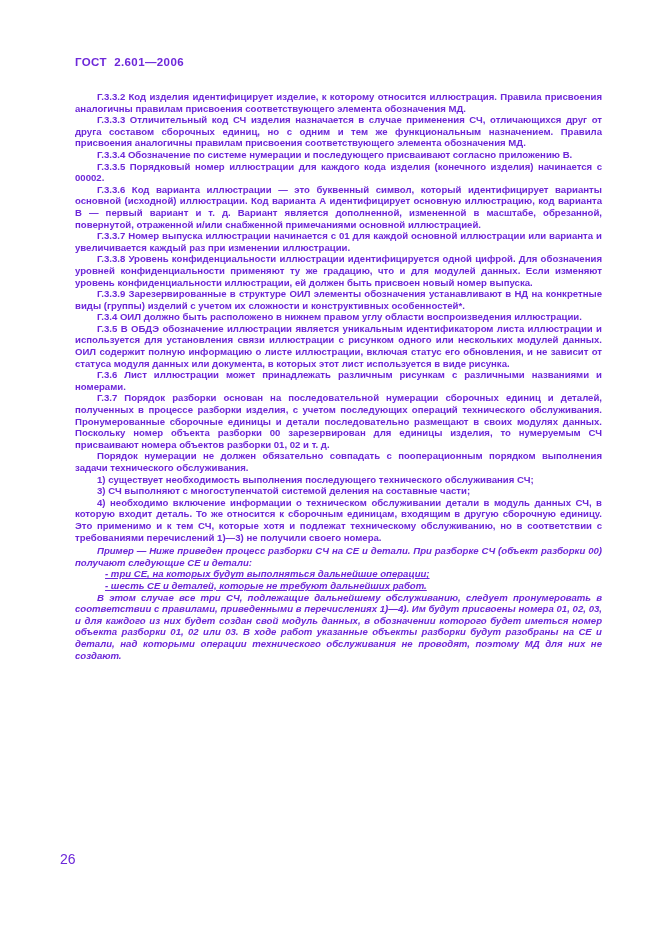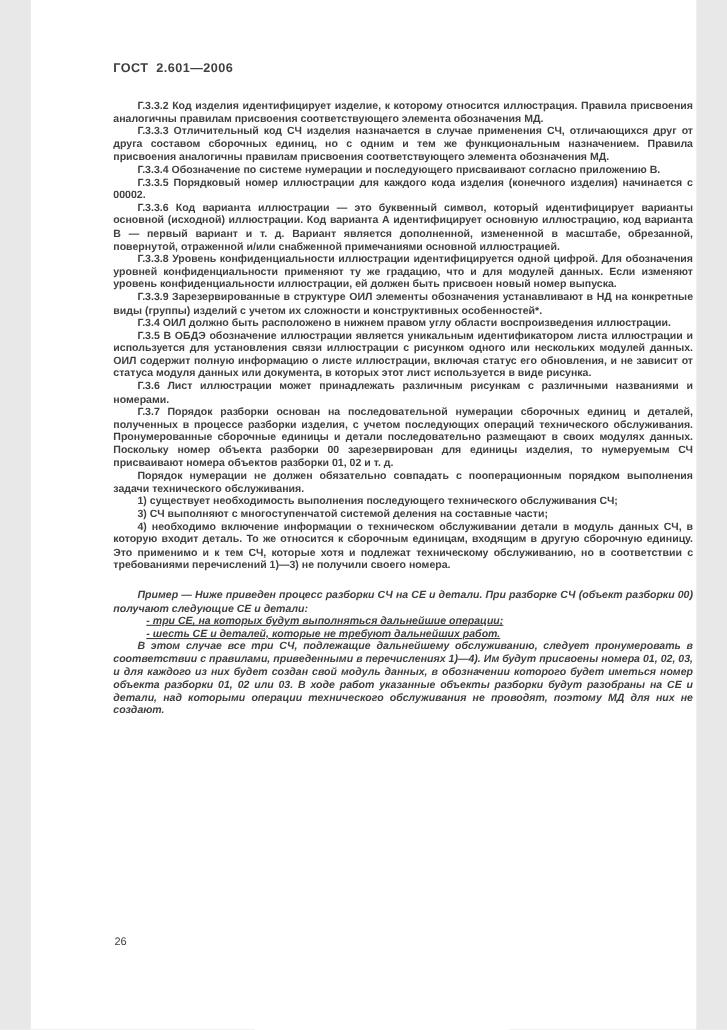--- a/index.html
+++ b/index.html
@@ -2,25 +2,25 @@
 <html><head>
 <meta charset="utf-8">
 <style>
   html, body {
     margin: 0;
     padding: 0;
     background: #e8e8e8;
   }
   .page {
     position: relative;
-    width: 605px;
+    width: 661px;
     height: 936px;
     background: #ffffff;
     font-family: "Liberation Sans", sans-serif;
-    color: #404040;
+    color: #6d28d9;
     overflow: hidden;
     margin: 0 auto;
   }
   .doc-header {
     position: absolute;
     top: 56px;
     left: 75px;
     font-size: 11.5px;
     font-weight: bold;
     letter-spacing: 0.4px;
@@ -38,46 +38,47 @@
   .content p.para {
     margin: 0;
     text-indent: 22px;
     font-weight: bold;
   }
   .content p.example {
     font-weight: bold;
     font-style: italic;
   }
   .content p.example-first {
-    margin-top: 16px;
+    margin-top: 2px;
   }
   .content p.item {
     text-indent: 30px;
     text-decoration: underline;
   }
   .page-number {
     position: absolute;
-    left: 76px;
+    left: 60px;
     top: 851px;
-    font-size: 10px;
+    font-size: 14px;
     text-align: center;
   }
 </style>
 </head>
 <body>
 
 <div class="page">
   <div class="doc-header">ГОСТ  2.601—2006</div>
 
   <div class="content">
       <p class="para">Г.3.3.2  Код изделия идентифицирует изделие, к которому относится иллюстрация. Правила присвоения аналогичны правилам присвоения соответствующего элемента обозначения МД.</p>
       <p class="para">Г.3.3.3  Отличительный код СЧ изделия назначается в случае применения СЧ, отличающихся друг от друга составом сборочных единиц, но с одним и тем же функциональным назначением. Правила присвоения аналогичны правилам присвоения соответствующего элемента обозначения МД.</p>
       <p class="para">Г.3.3.4  Обозначение по системе нумерации и последующего присваивают согласно приложению В.</p>
       <p class="para">Г.3.3.5  Порядковый номер иллюстрации для каждого кода изделия (конечного изделия) начинается с 00002.</p>
       <p class="para">Г.3.3.6  Код варианта иллюстрации — это буквенный символ, который идентифицирует варианты основной (исходной) иллюстрации. Код варианта А идентифицирует основную иллюстрацию, код варианта В — первый вариант и т. д. Вариант является дополненной, измененной в масштабе, обрезанной, повернутой, отраженной и/или снабженной примечаниями основной иллюстрацией.</p>
+      <p class="para">Г.3.3.7  Номер выпуска иллюстрации начинается с 01 для каждой основной иллюстрации или варианта и увеличивается каждый раз при изменении иллюстрации.</p>
       <p class="para">Г.3.3.8  Уровень конфиденциальности иллюстрации идентифицируется одной цифрой. Для обозначения уровней конфиденциальности применяют ту же градацию, что и для модулей данных. Если изменяют уровень конфиденциальности иллюстрации, ей должен быть присвоен новый номер выпуска.</p>
       <p class="para">Г.3.3.9  Зарезервированные в структуре ОИЛ элементы обозначения устанавливают в НД на конкретные виды (группы) изделий с учетом их сложности и конструктивных особенностей*.</p>
       <p class="para">Г.3.4  ОИЛ должно быть расположено в нижнем правом углу области воспроизведения иллюстрации.</p>
       <p class="para">Г.3.5  В ОБДЭ обозначение иллюстрации является уникальным идентификатором листа иллюстрации и используется для установления связи иллюстрации с рисунком одного или нескольких модулей данных. ОИЛ содержит полную информацию о листе иллюстрации, включая статус его обновления, и не зависит от статуса модуля данных или документа, в которых этот лист используется в виде рисунка.</p>
       <p class="para">Г.3.6  Лист иллюстрации может принадлежать различным рисункам с различными названиями и номерами.</p>
       <p class="para">Г.3.7  Порядок разборки основан на последовательной нумерации сборочных единиц и деталей, полученных в процессе разборки изделия, с учетом последующих операций технического обслуживания. Пронумерованные сборочные единицы и детали последовательно размещают в своих модулях данных. Поскольку номер объекта разборки 00 зарезервирован для единицы изделия, то нумеруемым СЧ присваивают номера объектов разборки 01, 02 и т. д.</p>
       <p class="para">Порядок нумерации не должен обязательно совпадать с пооперационным порядком выполнения задачи технического обслуживания.</p>
       <p class="para">1)  существует необходимость выполнения последующего технического обслуживания СЧ;</p>
       <p class="para">3)  СЧ выполняют с многоступенчатой системой деления на составные части;</p>
       <p class="para">4)  необходимо включение информации о техническом обслуживании детали в модуль данных СЧ, в которую входит деталь. То же относится к сборочным единицам, входящим в другую сборочную единицу. Это применимо и к тем СЧ, которые хотя и подлежат техническому обслуживанию, но в соответствии с требованиями перечислений 1)—3) не получили своего номера.</p>

